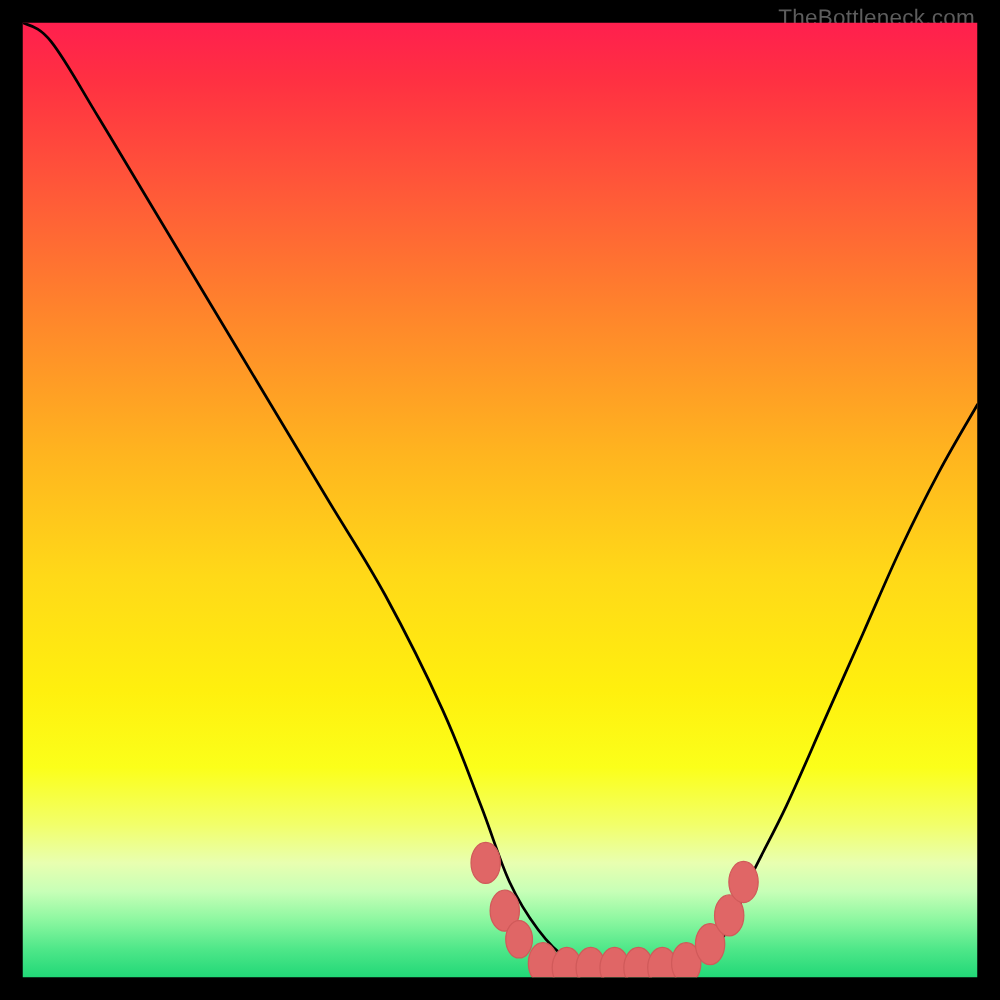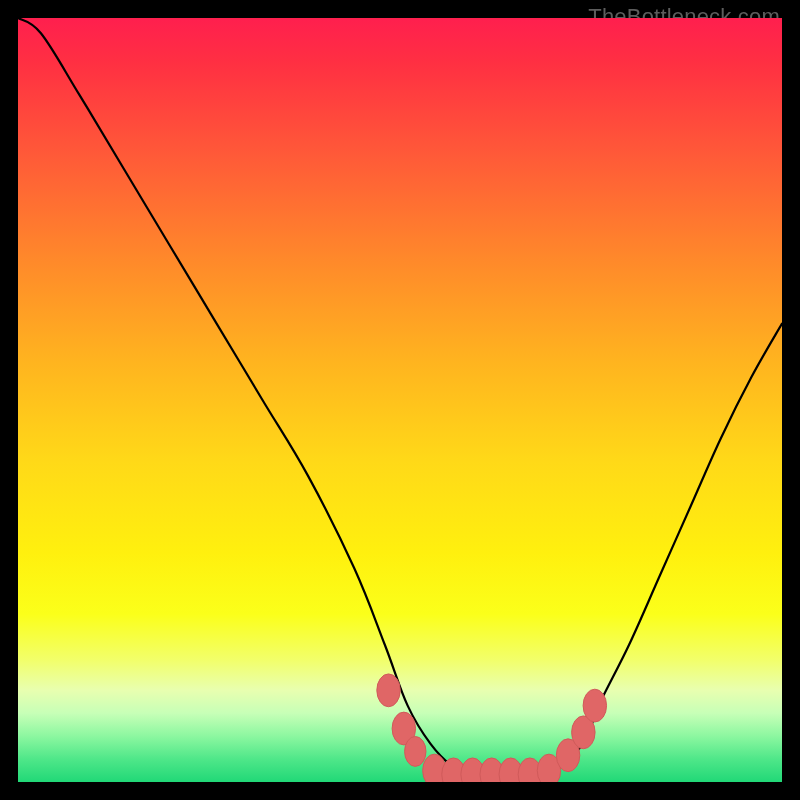--- a/index.html
+++ b/index.html
@@ -43,21 +43,21 @@
       #8cf7a0 94%,
       #4fe789 97%,
       #21d877 100%
     );
   }
   .attribution {
     position: absolute;
     top: 4px;
     right: 20px;
     color: #5d5d5d;
-    font-size: 22px;
+    font-size: 18px;
     font-weight: 500;
     letter-spacing: 0.2px;
     user-select: none;
   }
   svg.curve-layer {
     position: absolute;
     left: 0; top: 0;
     width: 764px;
     height: 764px;
   }

